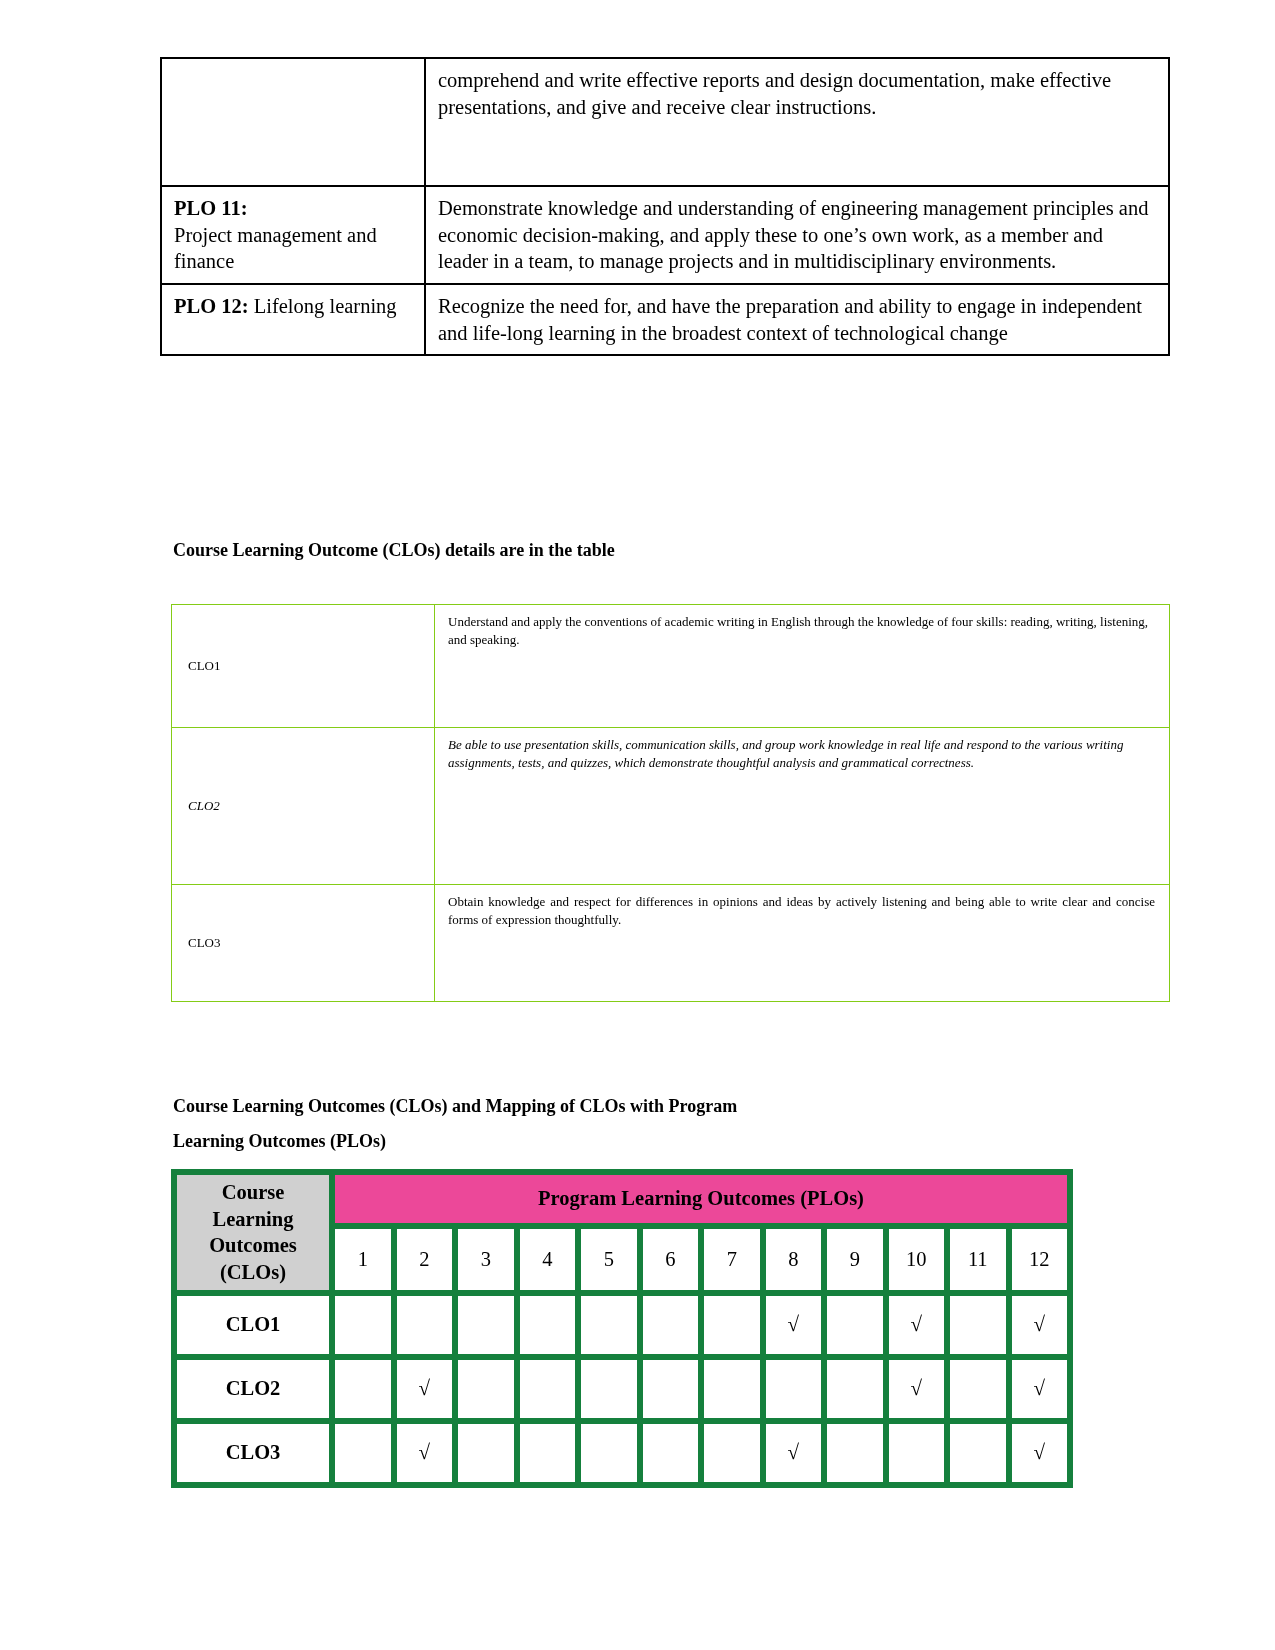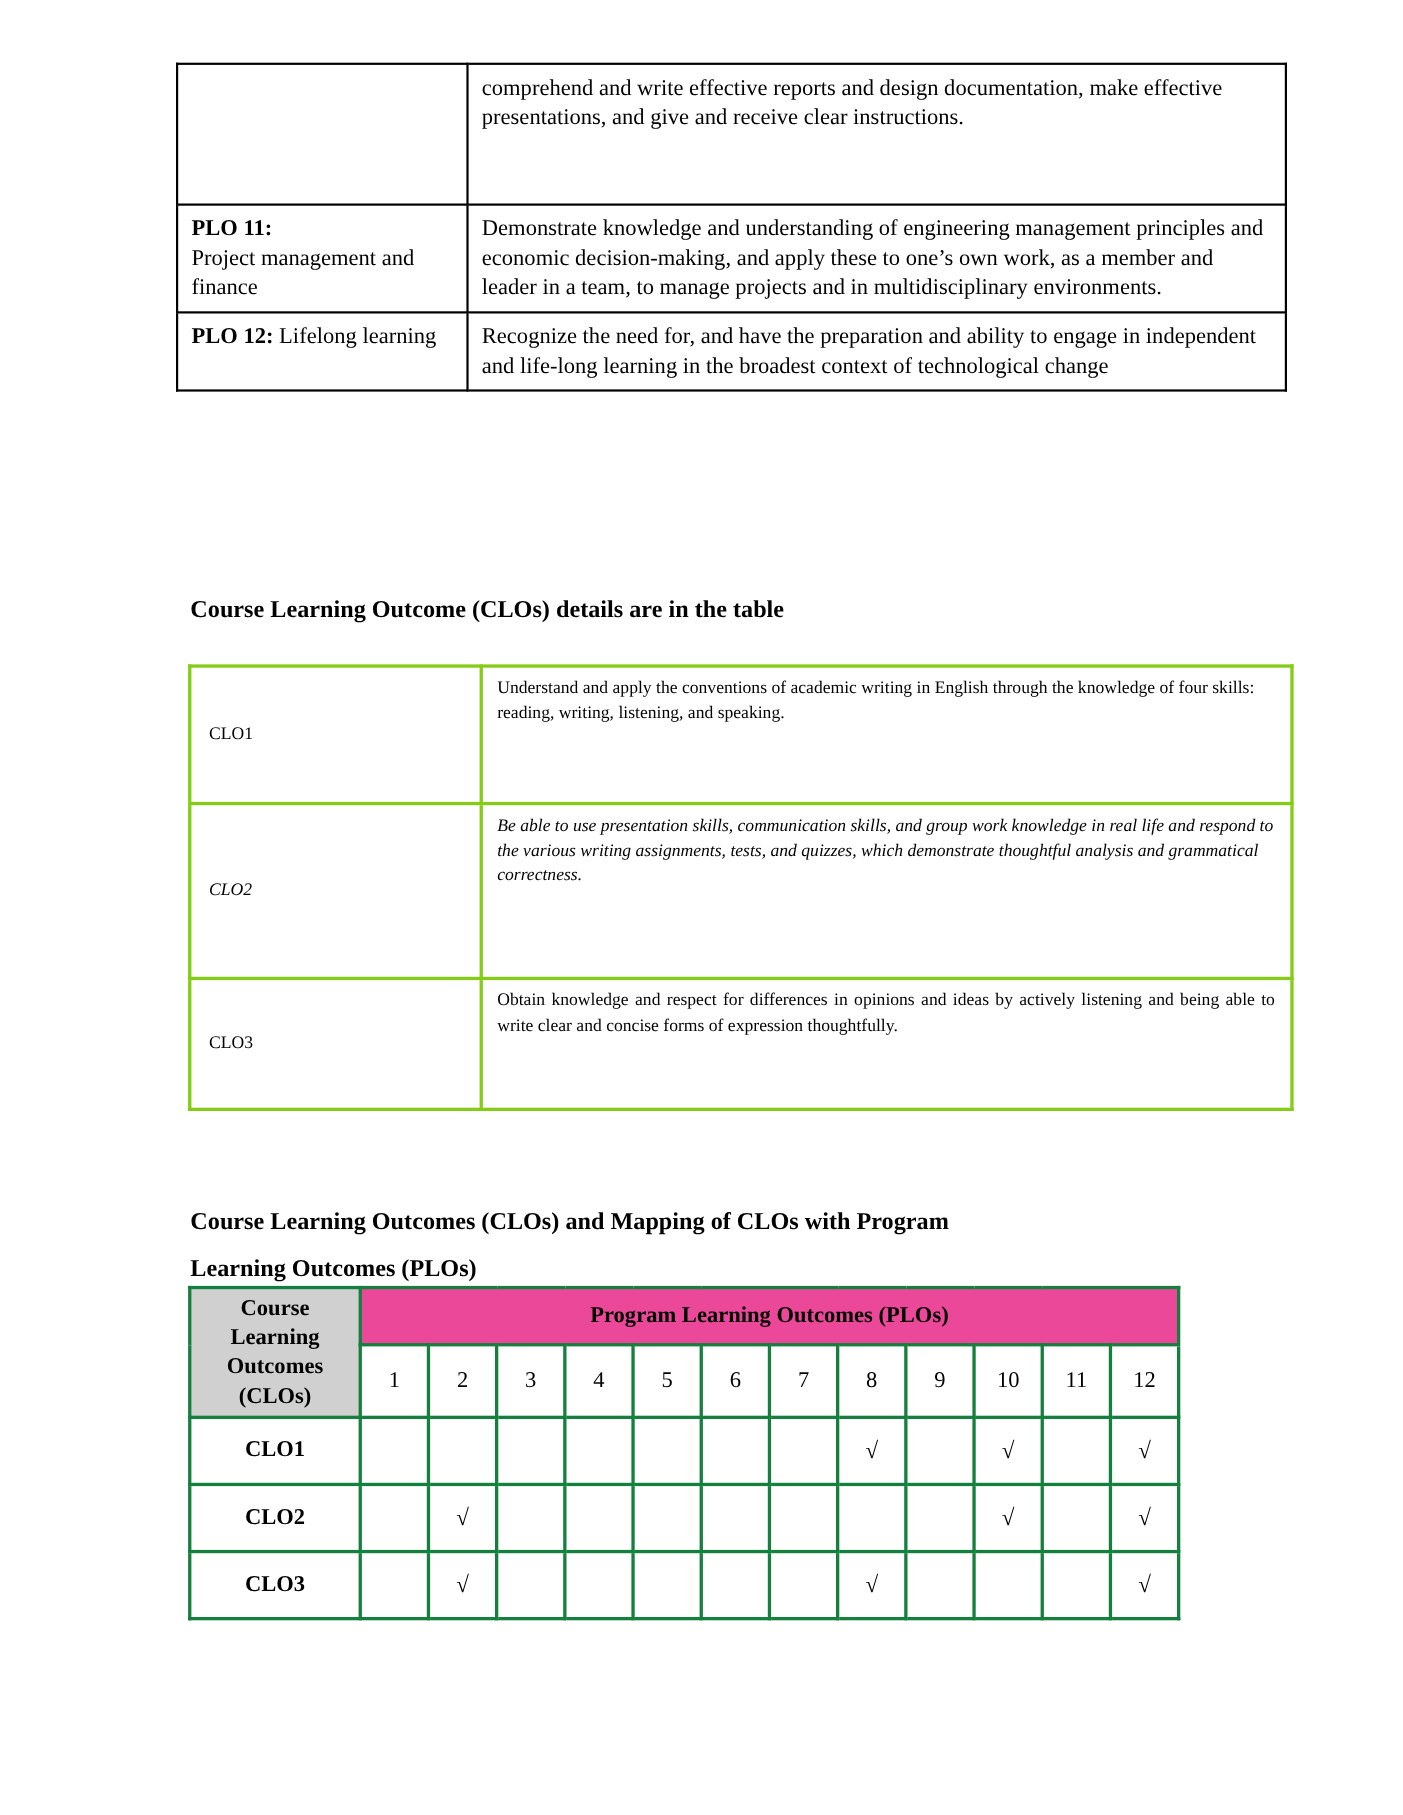--- a/index.html
+++ b/index.html
@@ -41,21 +41,21 @@
   .plo-table td.col-label { width: 240px; }
   .plo-table td.col-desc  { width: 720px; }
   .plo-table .plo-tag { font-weight: bold; }
   .plo-table .row-cont td { height: 110px; }
   .plo-label-line { display: block; }
 
   
   .heading {
     position: absolute;
     font-weight: bold;
-    font-size: 22px;
+    font-size: 18px;
     line-height: 1.95;
     color: #000000;
   }
   #clo-details-heading {
     left: 173px;
     top: 533px;
     width: 900px;
   }
   #mapping-heading {
     left: 173px;
@@ -69,23 +69,23 @@
   
   .clo-table {
     position: absolute;
     left: 171px;
     top: 604px;
     width: 953px;
     border-collapse: collapse;
     table-layout: fixed;
   }
   .clo-table td {
-    border: 3px solid #84cc16;
+    border: 1px solid #84cc16;
     vertical-align: middle;
-    font-size: 16px;
+    font-size: 13px;
     line-height: 1.42;
   }
   .clo-table td.clo-id {
     width: 246px;
     padding: 6px 0 6px 16px;
   }
   .clo-table td.clo-desc {
     width: 707px;
     padding: 8px 14px 8px 13px;
     vertical-align: top;
@@ -98,21 +98,21 @@
   
   .map-table {
     position: absolute;
     left: 171px;
     top: 1169px;
     width: 902px;
     border-collapse: collapse;
     table-layout: fixed;
   }
   .map-table th, .map-table td {
-    border: 3px solid #15803d;
+    border: 6px solid #15803d;
     text-align: center;
     vertical-align: middle;
     font-size: 20.5px;
   }
   .map-table th.corner {
     width: 148px;
     background: #d0d0d0;
     font-weight: bold;
     line-height: 1.30;
     padding: 4px 2px;

